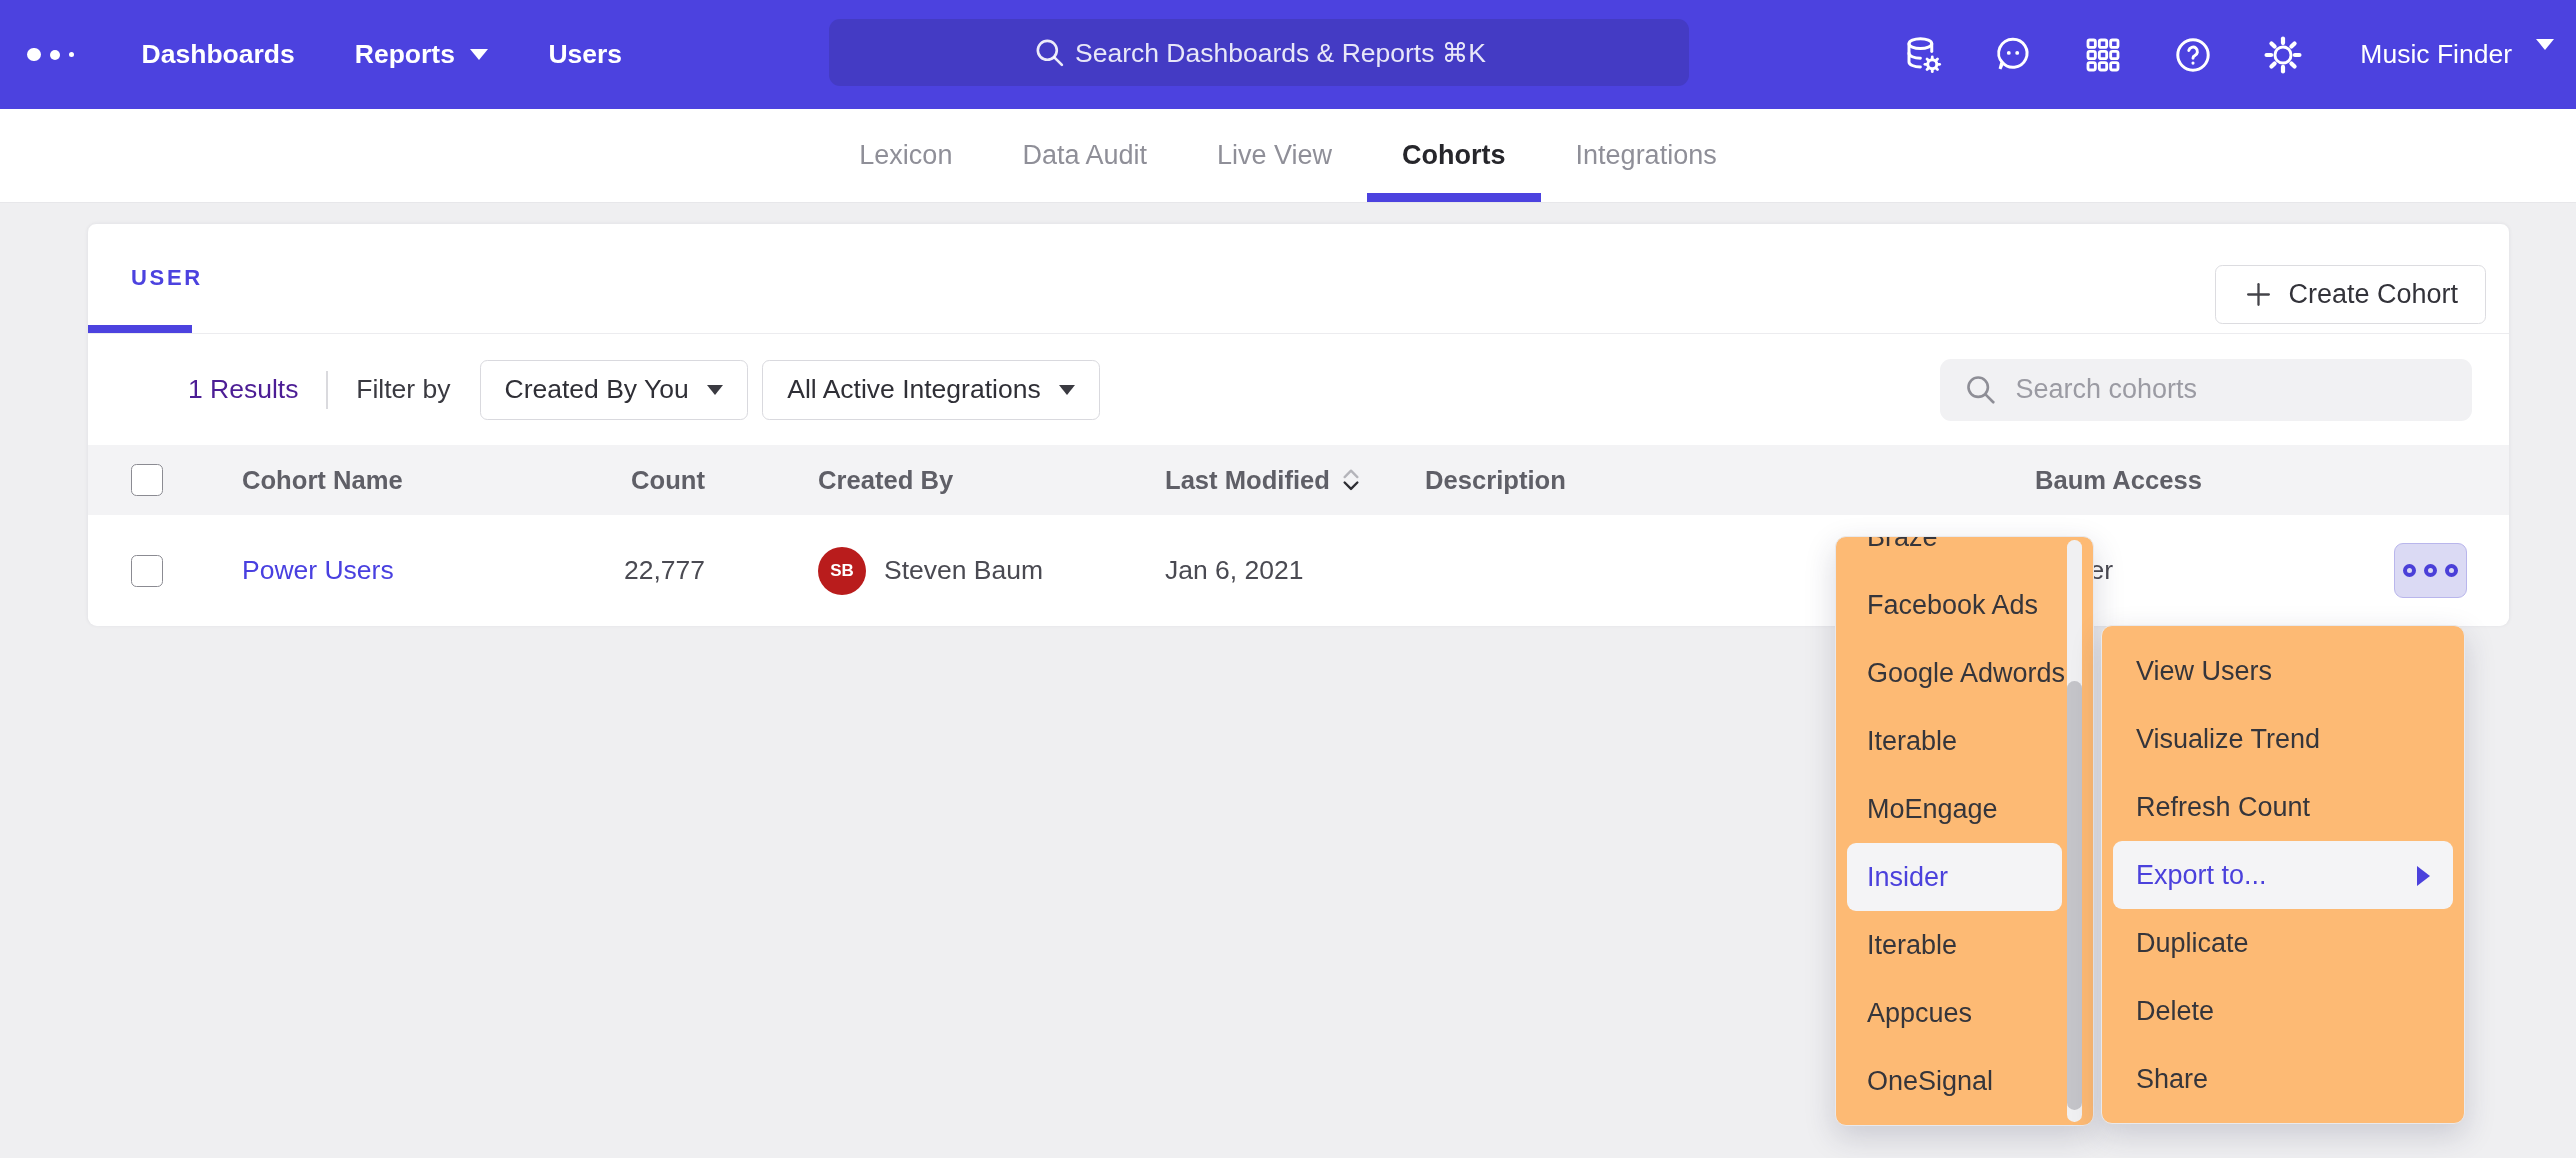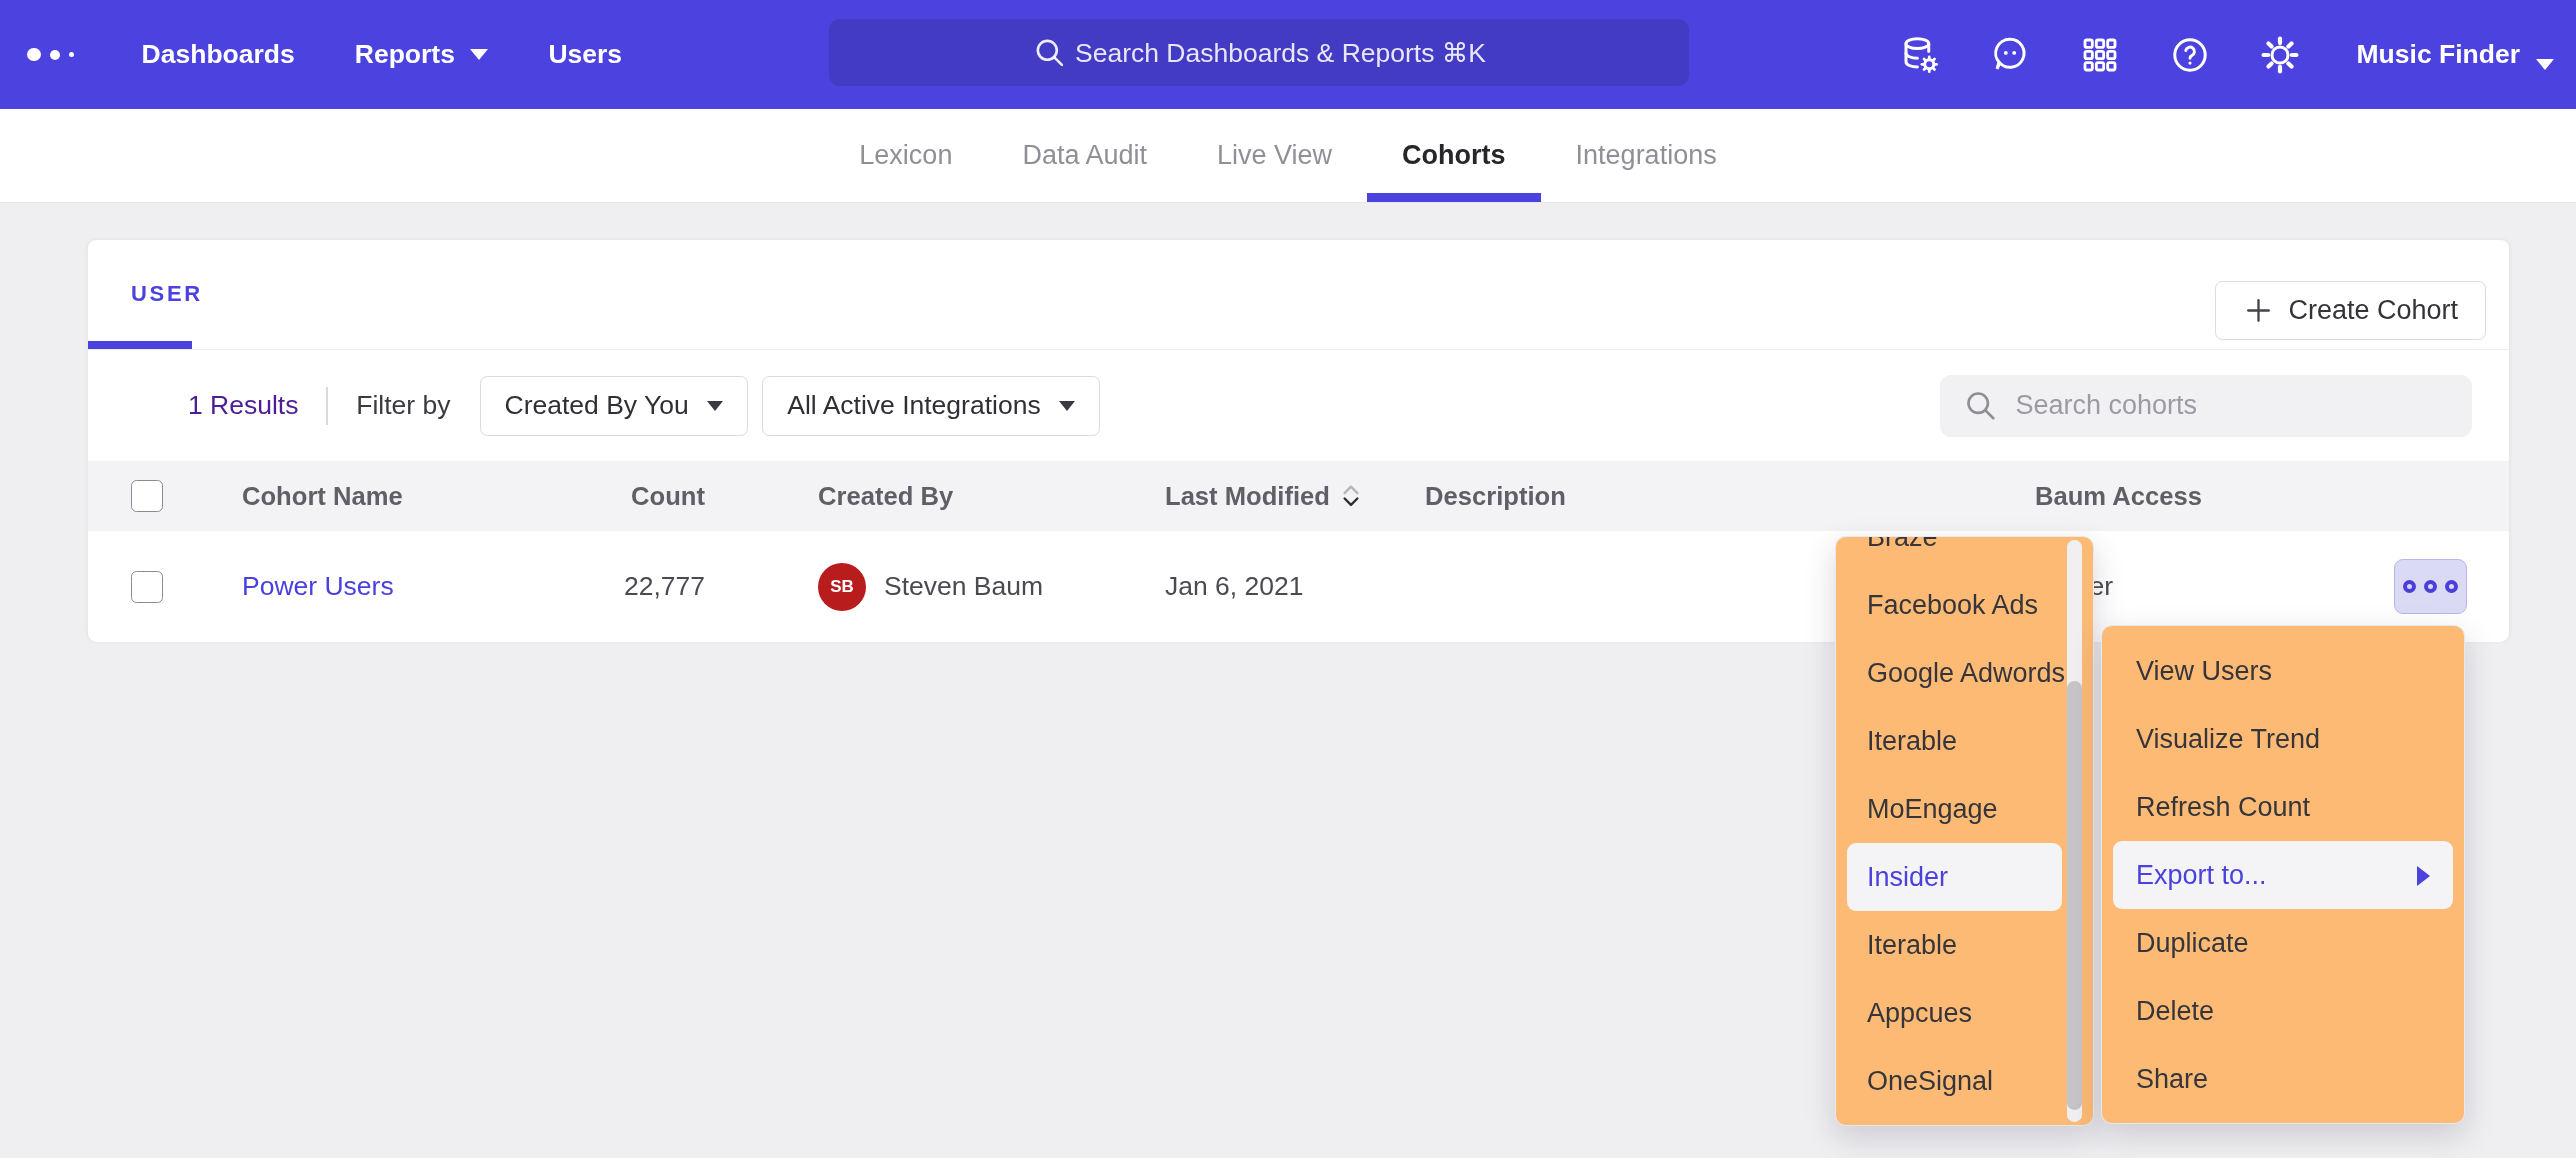--- a/index.html
+++ b/index.html
@@ -24,40 +24,40 @@
   .nav-link { color:#fff; font-size:26.5px; font-weight:700; display:flex; align-items:center; gap:15.5px; cursor:pointer; }
   .caret-down { width:0; height:0; border-left:9px solid transparent; border-right:9px solid transparent; border-top:11px solid #fff; }
   .nav-search {
     position:absolute; left:829px; top:19px; width:860px; height:67px;
     background:#443bc4; border-radius:11px;
     display:flex; align-items:center; justify-content:center; gap:8px;
     color:rgba(255,255,255,.88); font-size:26.5px; cursor:text;
   }
   .nav-right { position:absolute; right:22px; top:0; height:109px; display:flex; align-items:center; gap:46px; }
   .nav-icon { width:44px; height:44px; display:flex; align-items:center; justify-content:center; cursor:pointer; }
-  .project-switcher { display:flex; align-items:flex-end; gap:16px; color:#fff; font-size:26.5px; font-weight:700; cursor:pointer; margin-left:9px; }
+  .project-switcher { display:flex; align-items:flex-start; gap:24px; color:#fff; font-size:26.5px; font-weight:400; cursor:pointer; margin-left:9px; }
 
   
   .tabstrip {
     position:absolute; left:0; top:109px; width:2576px; height:94px;
     background:#fff; border-bottom:0.9px solid #e7e7ea;
     display:flex; align-items:stretch; justify-content:center;
   }
   .tab {
     display:flex; align-items:center; padding:0 35px; font-size:27px; color:#8f8f98;
     position:relative; cursor:pointer;
   }
   .tab.active { color:#26262b; font-weight:700; }
   .tab.active::after {
     content:""; position:absolute; left:0; right:0; bottom:0; height:9px; background:#4c42df;
   }
 
   
   .card {
-    position:absolute; left:87px; top:239px; width:2423px; height:402px;
+    position:absolute; left:87px; top:223px; width:2423px; height:402px;
     background:#fff; border:0.9px solid #e8e8eb; border-radius:9px;
     box-shadow:0 0.9px 3.7px rgba(30,30,50,.05);
   }
   .card-header { position:relative; height:110px; border-bottom:0.9px solid #ececef; }
   .user-tab {
     position:absolute; left:43px; top:41px; font-size:22px; font-weight:700;
     letter-spacing:2.7px; color:#4c42df; cursor:pointer;
   }
   .user-tab-underline { position:absolute; left:0; bottom:0; width:104px; height:8.2px; background:#4c42df; }
   .create-btn {

